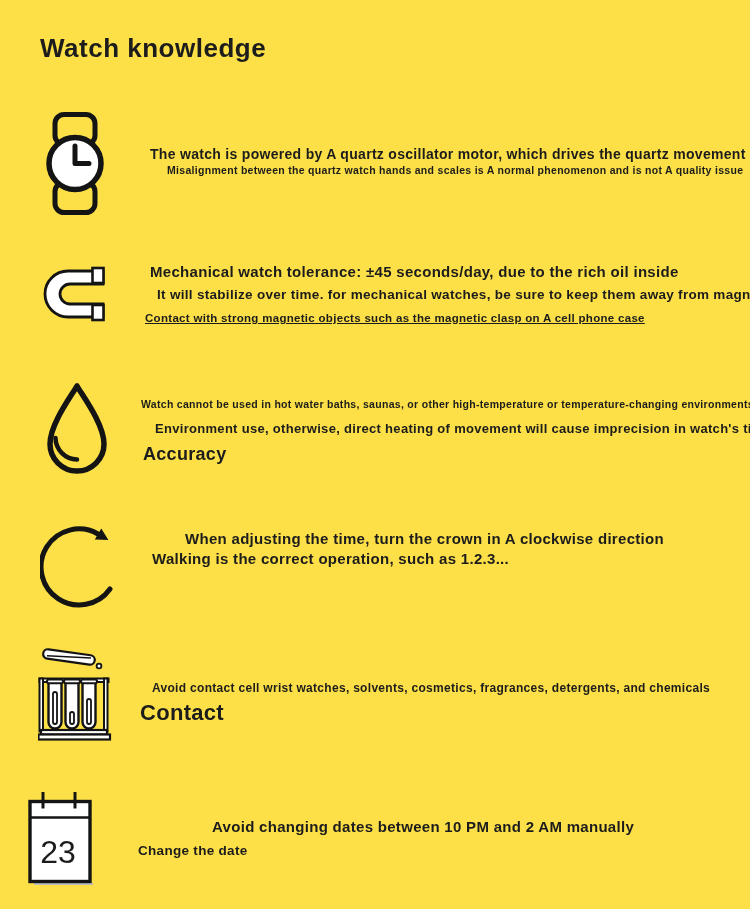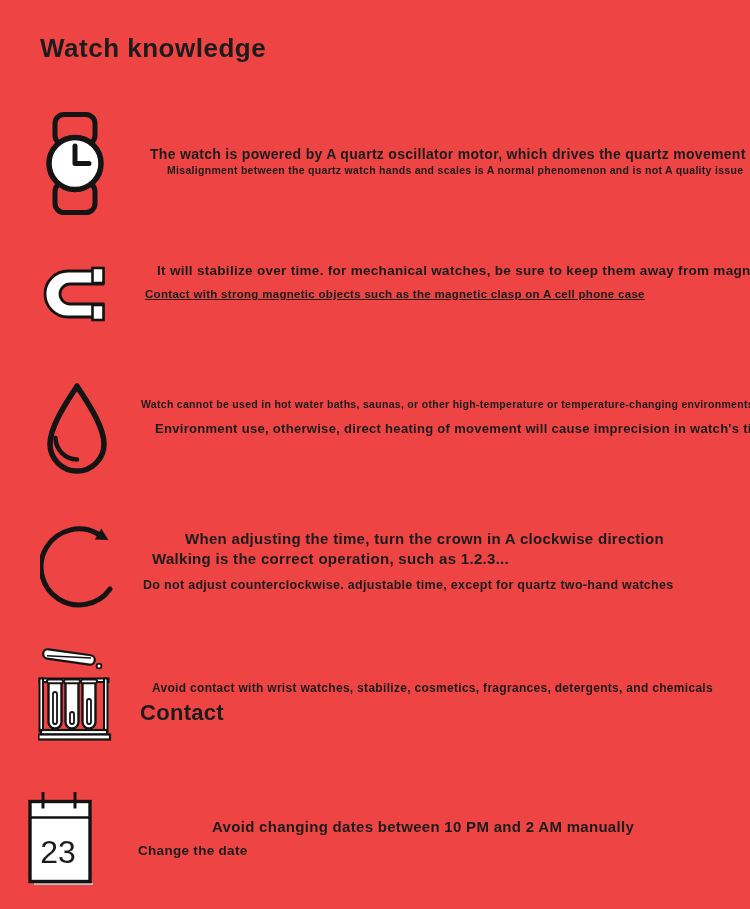--- a/index.html
+++ b/index.html
@@ -1,17 +1,17 @@
 <!DOCTYPE html>
 <html><head>
 <meta charset="utf-8">
 <style>
   html,body{margin:0;padding:0;background:#fff;}
   .page{
-    position:relative;width:750px;height:909px;background:#ef4444;
+    position:relative;width:750px;height:909px;background:#fde047;
     font-family:"Liberation Sans", sans-serif;color:#1c1c1c;overflow:hidden;
   }
   .title{
     position:absolute;left:40px;top:33px;margin:0;
     font-size:26px;line-height:30px;font-weight:700;letter-spacing:0.5px;
   }
   .icon{position:absolute;}
   .icon svg{display:block;width:100%;height:100%;}
   .textblock{position:absolute;left:138px;width:606px;}
   .ln{white-space:nowrap;font-weight:700;letter-spacing:0.3px;color:#1c1c1c;}
@@ -50,49 +50,50 @@
 
   <div class="section">
     <div class="icon" style="left:41px;top:266px;width:64px;height:56px;">
       <svg viewBox="0 0 64 56" xmlns="http://www.w3.org/2000/svg">
         <path d="M62 5 L27 5 A23 23 0 0 0 27 51 L62 51 L62 38 L29 38 A10 10 0 0 1 29 18 L62 18 Z" fill="#ffffff" stroke="#141414" stroke-width="2.8"></path>
         <rect x="51.5" y="2" width="11" height="15" fill="#ffffff" stroke="#141414" stroke-width="2.6"></rect>
         <rect x="51.5" y="39" width="11" height="15" fill="#ffffff" stroke="#141414" stroke-width="2.6"></rect>
       </svg>
     </div>
     <div class="textblock" style="top:262px;">
+      <div class="ln fs15" style="padding-left:12px;margin-bottom:4px;">Mechanical watch tolerance: ±45 seconds/day, due to the rich oil inside</div>
       <div class="ln fs135" style="padding-left:19px;margin-bottom:7px;">It will stabilize over time. for mechanical watches, be sure to keep them away from magnets</div>
       <div class="ln fs11" style="padding-left:7px;">Contact with strong magnetic objects such as the magnetic clasp on A cell phone case</div>
     </div>
   </div>
 
   <div class="section">
     <div class="icon" style="left:42px;top:382px;width:70px;height:95px;">
       <svg viewBox="0 0 70 95" xmlns="http://www.w3.org/2000/svg">
         <path d="M35 4 C30 13 8 42 8 62 A27 27 0 0 0 62 62 C62 42 40 13 35 4 Z" fill="none" stroke="#141414" stroke-width="5.5" stroke-linejoin="round"></path>
         <path d="M13.5 56 A22 22 0 0 0 35 77.5" fill="none" stroke="#141414" stroke-width="4.5" stroke-linecap="round"></path>
       </svg>
     </div>
     <div class="textblock" style="top:397px;">
       <div class="ln fs10" style="padding-left:3px;margin-bottom:9px;">Watch cannot be used in hot water baths, saunas, or other high-temperature or temperature-changing environments</div>
       <div class="ln fs13" style="padding-left:17px;margin-bottom:6px;">Environment use, otherwise, direct heating of movement will cause imprecision in watch's timekeeping</div>
+      <div class="ln fs18" style="padding-left:5px;">Accuracy</div>
     </div>
   </div>
 
   <div class="section">
     <div class="icon" style="left:40px;top:524px;width:74px;height:84px;">
       <svg viewBox="0 0 74 84" xmlns="http://www.w3.org/2000/svg">
         <path d="M58 10 A38 38 0 1 0 70 65" fill="none" stroke="#141414" stroke-width="5" stroke-linecap="round"></path>
         <polygon points="68.4,16 61.3,4.4 54.8,15.6" fill="#141414"></polygon>
       </svg>
     </div>
     <div class="textblock" style="top:529px;">
       <div class="ln fs15" style="padding-left:47px;">When adjusting the time, turn the crown in A clockwise direction</div>
       <div class="ln fs15" style="padding-left:14px;margin-bottom:8px;">Walking is the correct operation, such as 1.2.3...</div>
-      <div class="ln fs125" style="padding-left:5px;">Do not adjust counterclockwise. adjustable time, except for quartz two-hand watches</div>
     </div>
   </div>
 
   <div class="section">
     <div class="icon" style="left:38px;top:645px;width:74px;height:100px;">
       <svg viewBox="0 0 74 100" xmlns="http://www.w3.org/2000/svg">
 
         <g transform="rotate(8 8 10)">
           <rect x="5" y="4" width="52" height="9.5" rx="4.7" fill="#ffffff" stroke="#141414" stroke-width="2.2"></rect>
           <line x1="9" y1="10.5" x2="53" y2="6.8" stroke="#141414" stroke-width="1.5"></line>
@@ -113,21 +114,21 @@
 
         <rect x="15" y="47" width="4" height="32" rx="2" fill="#ffffff" stroke="#141414" stroke-width="1.8"></rect>
         <rect x="32" y="67" width="4" height="12" rx="2" fill="#ffffff" stroke="#141414" stroke-width="1.8"></rect>
         <rect x="49" y="54" width="4" height="25" rx="2" fill="#ffffff" stroke="#141414" stroke-width="1.8"></rect>
 
         <rect x="3" y="85" width="66" height="4.5" fill="#ffffff" stroke="#141414" stroke-width="2.2"></rect>
         <rect x="0.5" y="89.5" width="71.5" height="5" fill="#ffffff" stroke="#141414" stroke-width="2.2"></rect>
       </svg>
     </div>
     <div class="textblock" style="top:680px;">
-      <div class="ln fs12" style="padding-left:14px;margin-bottom:3px;">Avoid contact with wrist watches, stabilize, cosmetics, fragrances, detergents, and chemicals</div>
+      <div class="ln fs12" style="padding-left:14px;margin-bottom:3px;">Avoid contact cell wrist watches, solvents, cosmetics, fragrances, detergents, and chemicals</div>
       <div class="ln fs22" style="padding-left:2px;">Contact</div>
     </div>
   </div>
 
   <div class="section">
     <div class="icon" style="left:28px;top:790px;width:66px;height:96px;">
       <svg viewBox="0 0 66 96" xmlns="http://www.w3.org/2000/svg">
         <line x1="6" y1="94" x2="65" y2="94" stroke="#bdbdbd" stroke-width="2"></line>
         <rect x="2" y="11.5" width="60" height="80" fill="#ffffff" stroke="#141414" stroke-width="3.4"></rect>
         <line x1="2" y1="27.5" x2="62" y2="27.5" stroke="#141414" stroke-width="2.6"></line>

